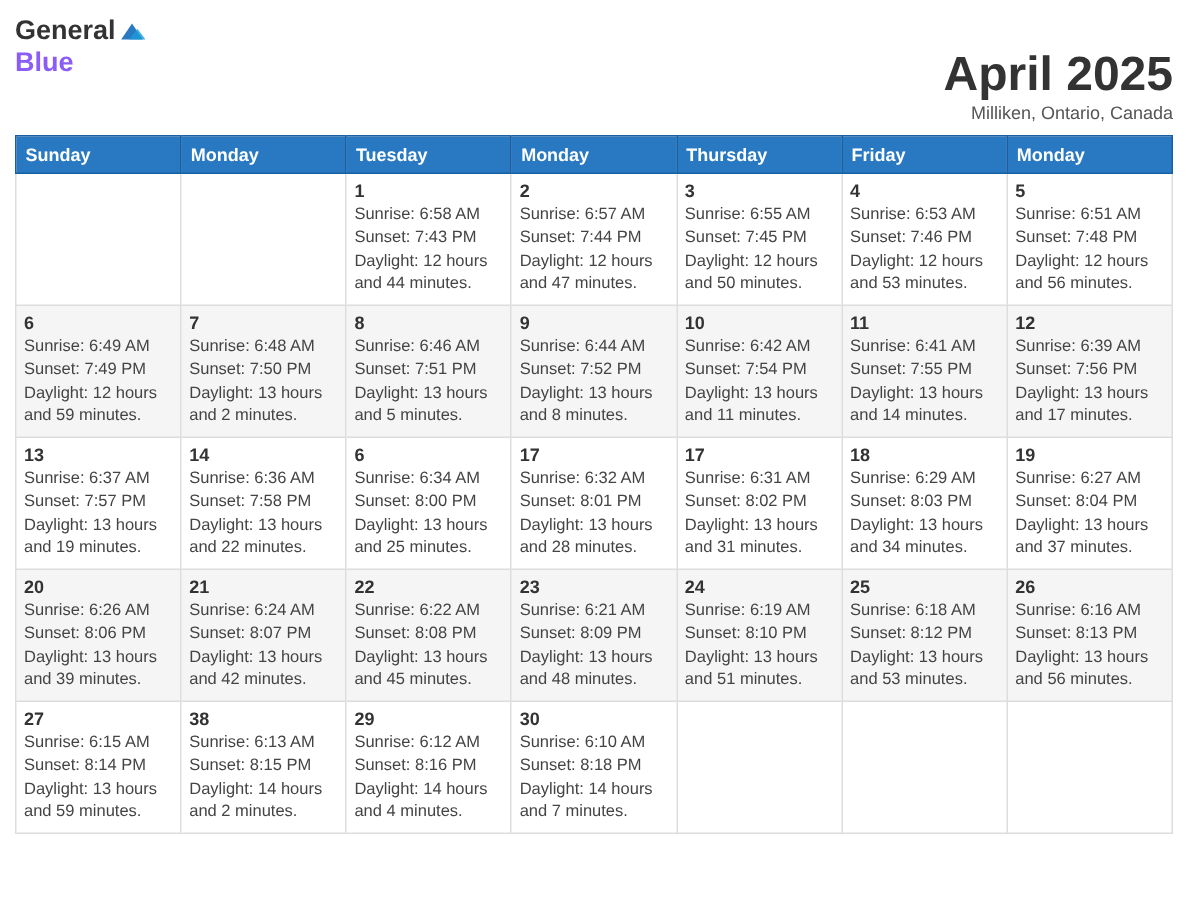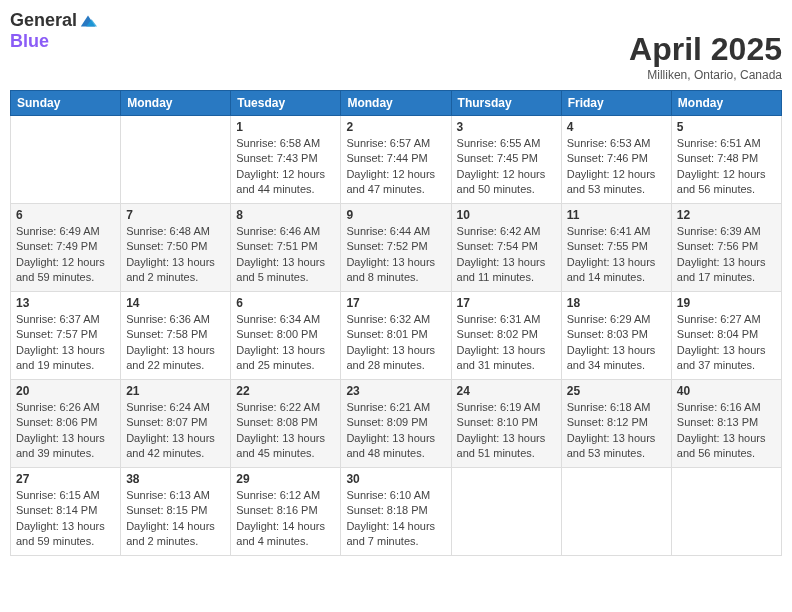--- a/index.html
+++ b/index.html
@@ -345,21 +345,21 @@
       </td>
           <td>
         <span class="day-number">25</span>
         <div class="day-info">
           Sunrise: 6:18 AM<br>
           Sunset: 8:12 PM<br>
           Daylight: 13 hours and 53 minutes.
         </div>
       </td>
           <td>
-        <span class="day-number">40</span>
+        <span class="day-number">26</span>
         <div class="day-info">
           Sunrise: 6:16 AM<br>
           Sunset: 8:13 PM<br>
           Daylight: 13 hours and 56 minutes.
         </div>
       </td>
         </tr>
         <tr>
           <td>
         <span class="day-number">27</span>

